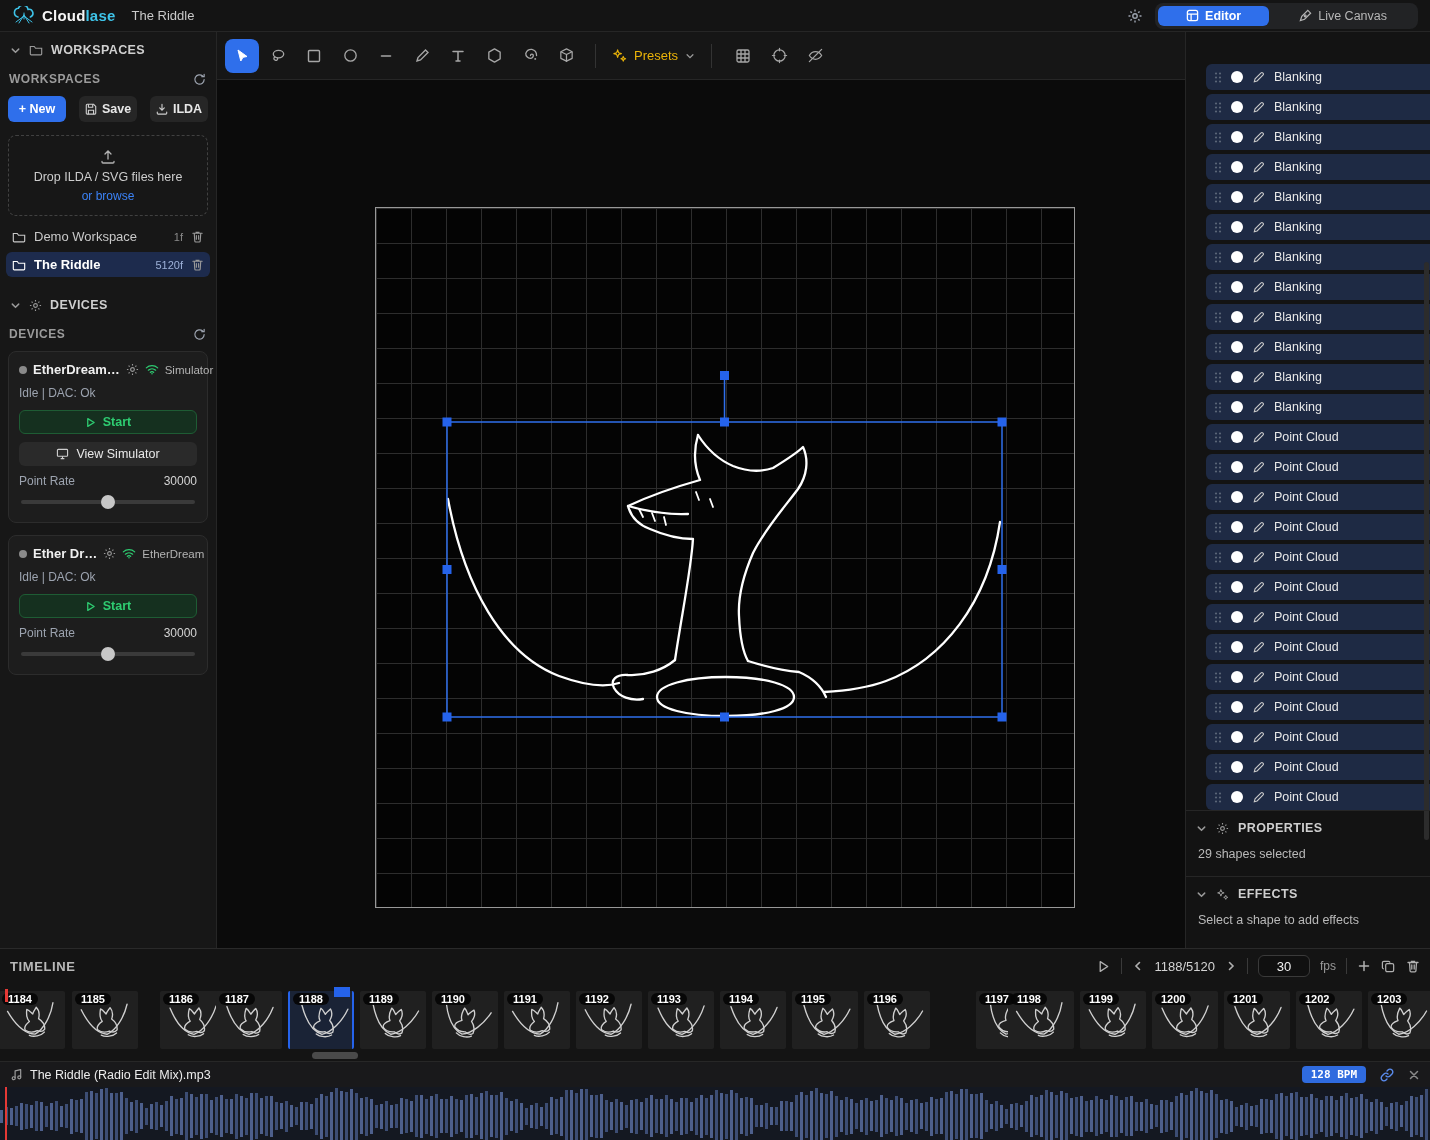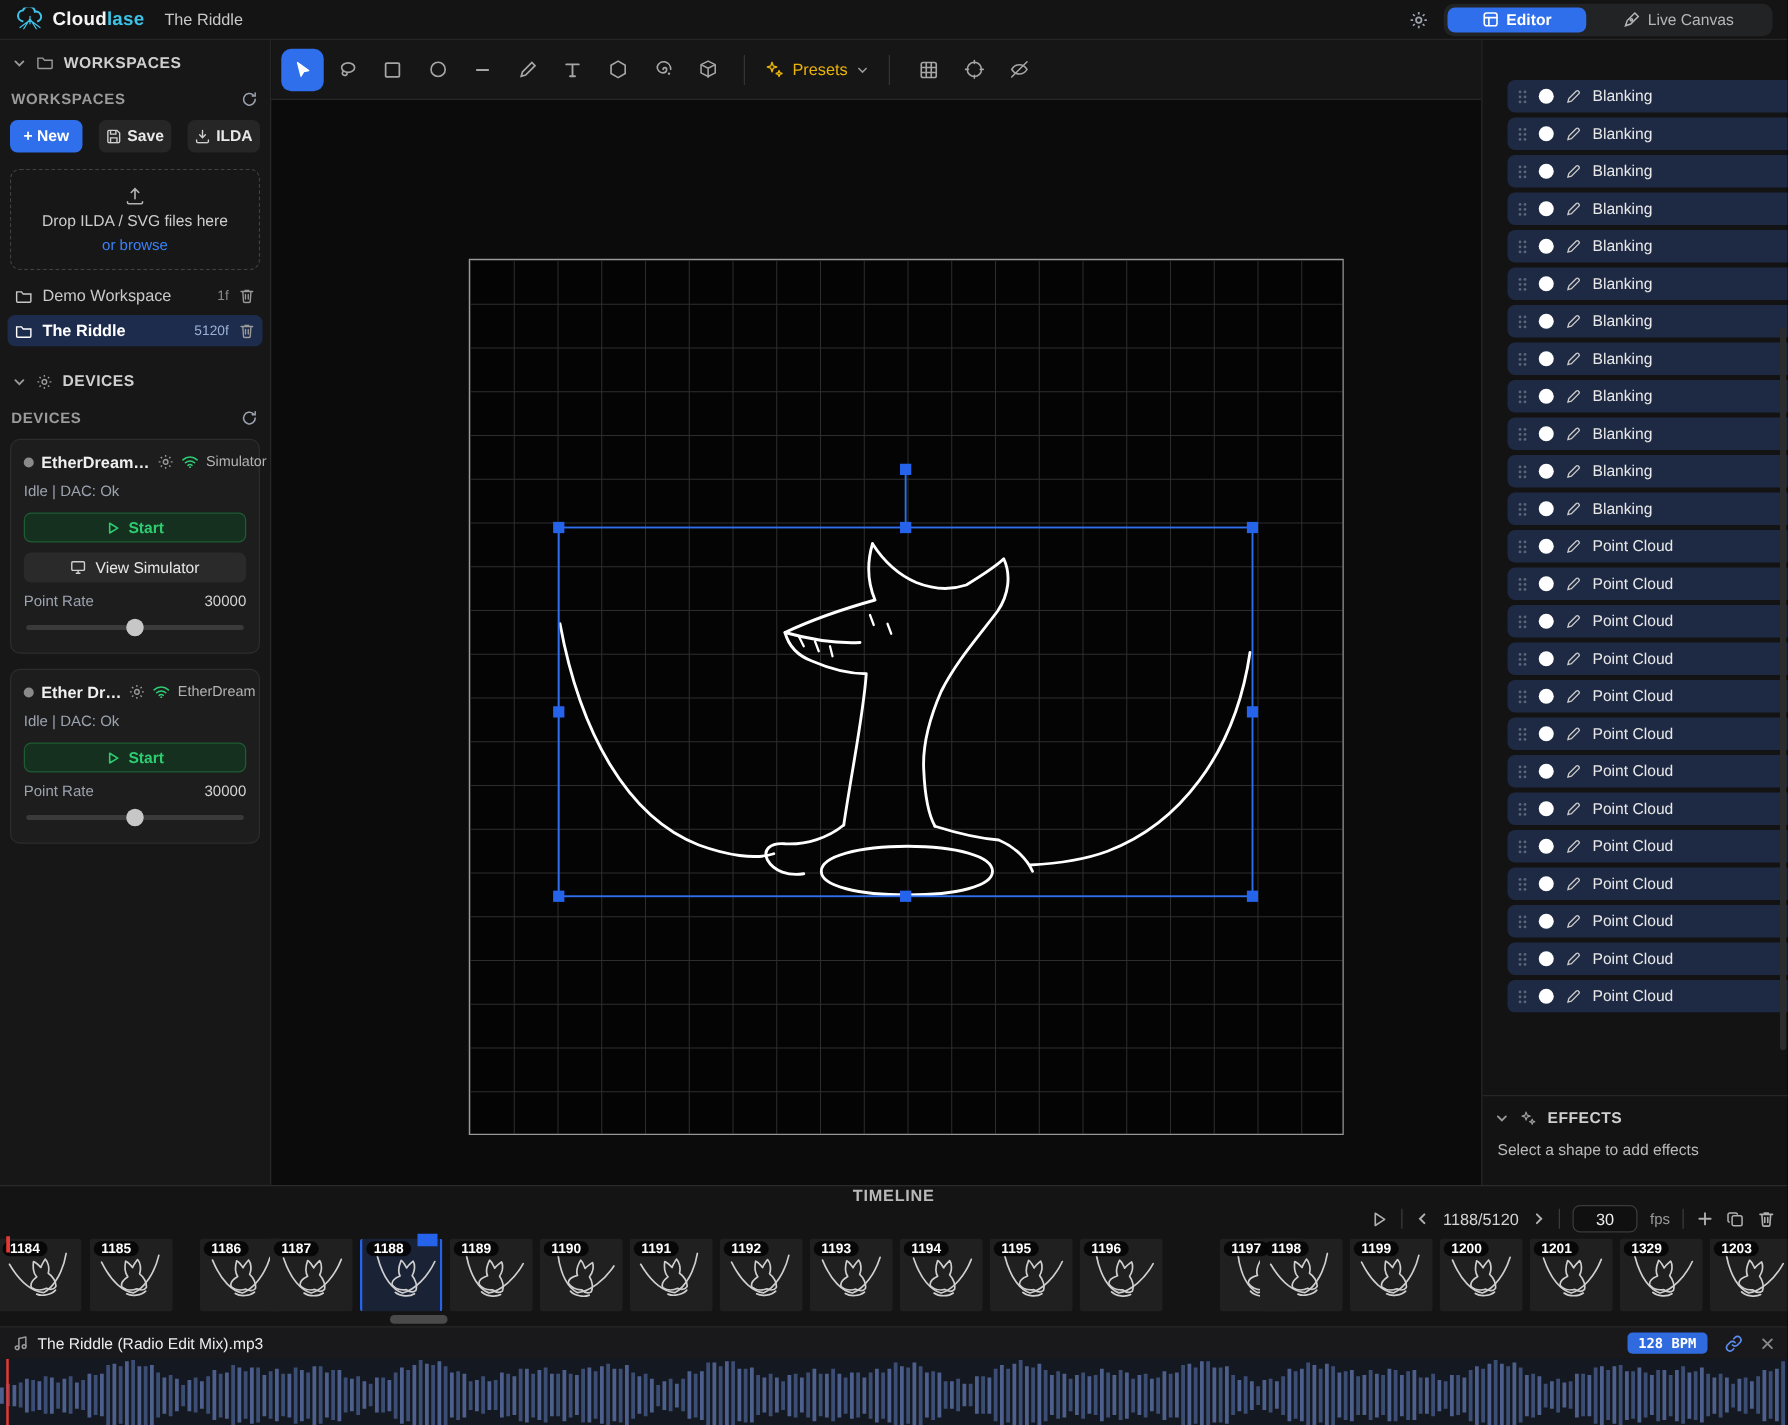--- a/index.html
+++ b/index.html
@@ -70,21 +70,21 @@
   .layer-row { display:flex; align-items:center; gap:9px; height:26px; margin:0 6px 4px 6px; padding:0 8px; background:#1e2a44; border-radius:6px; cursor:pointer; }
   .layer-row .swatch { width:12px; height:12px; border-radius:50%; background:#fff; flex:none; cursor:pointer; }
   .layer-label { font-size:12.5px; color:#e8e8e8; }
   .vscroll { position:absolute; right:1px; top:230px; width:5px; height:578px; background:#2c2c2c; border-radius:3px; }
   .rsec { position:absolute; left:0; width:245px; border-top:1px solid #262626; }
   .rsec-head { display:flex; align-items:center; gap:9px; padding:10px 10px 8px 10px; font-size:12.5px; font-weight:bold; color:#cfcfcf; letter-spacing:.4px; }
   .rsec-body { padding:4px 12px 12px 12px; font-size:12.5px; color:#b9b9b9; }
 
   
   .timeline { position:absolute; left:0; top:948px; width:1430px; height:192px; background:#141414; border-top:1px solid #2a2a2a; }
-  .tl-header { height:34px; display:flex; align-items:center; padding:0 10px;flex-direction:column; }
+  .tl-header { height:34px; display:flex; align-items:center; padding:0 10px; }
   .tl-title { font-size:13px; font-weight:bold; color:#b9b9b9; letter-spacing:.6px; }
   .tl-ctrls { margin-left:auto; display:flex; align-items:center; gap:10px; color:#b9b9b9; }
   .tl-div { width:1px; height:16px; background:#3a3a3a; }
   .tl-counter { font-size:13px; color:#d4d4d4; }
   .fps-input { width:52px; height:22px; background:#101010; border:1px solid #3a3a3a; border-radius:6px; color:#f0f0f0; font-size:13px; text-align:center; font-family:"Liberation Sans",sans-serif; }
   .fps-label { font-size:12px; color:#9a9a9a; }
   .tl-icon { cursor:pointer; color:#b0b0b0; display:flex; }
   .frames-strip { position:relative; height:62px; margin-top:4px; }
   .frame-slot { position:absolute; top:4px; width:66px; height:58px; background:#202020; border-radius:2px; cursor:pointer; overflow:hidden; }
   .frame-slot.selected { background:#1a2336; border-left:2px solid #2563eb; border-right:2px solid #2563eb; }
@@ -1029,20 +1029,37 @@
     <span>
               <svg width="13" height="13" viewBox="0 0 14 14" fill="none" stroke="#c9c9c9" stroke-width="1.2" stroke-linecap="round">
                 <path d="M2.5 11.5l.8-3L9.8 2a1.2 1.2 0 0 1 1.7 0l.5.5a1.2 1.2 0 0 1 0 1.7L5.5 10.7z"></path>
               </svg>
             </span>
     <span class="layer-label">Point Cloud</span>
   </div>
 </div>
     </div>
     <div class="vscroll"></div>
+    <div class="rsec" style="top:778px;">
+      <div class="rsec-head">
+        <span>
+            <svg width="11" height="11" viewBox="0 0 12 12" fill="none" stroke="#9a9a9a" stroke-width="1.6" stroke-linecap="round">
+              <path d="M2.5 4.5L6 8l3.5-3.5"></path>
+            </svg>
+          </span>
+        <span>
+            <svg width="13" height="13" viewBox="0 0 14 14" fill="none" stroke="#9a9a9a" stroke-width="1.2">
+              <circle cx="7" cy="7" r="2"></circle>
+              <path d="M7 1v1.6M7 11.4V13M1 7h1.6M11.4 7H13M2.8 2.8l1.1 1.1M10.1 10.1l1.1 1.1M11.2 2.8l-1.1 1.1M3.9 10.1l-1.1 1.1"></path>
+            </svg>
+          </span>
+        <span>PROPERTIES</span>
+      </div>
+      <div class="rsec-body">29 shapes selected</div>
+    </div>
     <div class="rsec" style="top:844px;">
       <div class="rsec-head">
         <span>
             <svg width="11" height="11" viewBox="0 0 12 12" fill="none" stroke="#9a9a9a" stroke-width="1.6" stroke-linecap="round">
               <path d="M2.5 4.5L6 8l3.5-3.5"></path>
             </svg>
           </span>
         <span>
             <svg width="13" height="13" viewBox="0 0 16 16" fill="none" stroke="#9a9a9a" stroke-width="1.2" stroke-linejoin="round">
               <path d="M6 2l1 3 3 1-3 1-1 3-1-3-3-1 3-1z"></path>
@@ -1257,21 +1274,21 @@
   <div class="frame-slot" style="left: 1224px;">
     <span class="frame-badge">1201</span>
     <svg class="frame-art" width="58" height="50" viewBox="0 0 60 52" fill="none" stroke="currentColor" stroke-width="1.4" stroke-linecap="round" stroke-linejoin="round" style="transform: rotate(0deg);">
       <path d="M7 12 C13 30 22 39 30 41 C40 38 50 26 55 13"></path>
       <path d="M27 14 C25 20 25 24 27 27 C23 29 20 32 21 35 C24 38 29 39 33 38 C36 40 39 40 41 38 C42 34 40 29 37 26 C39 22 39 17 37 14 C35 16 33 18 32 20 C30 17 29 15 27 14Z"></path>
       <path d="M24 41 C28 44 36 44 40 41"></path>
     </svg>
   </div>
 
   <div class="frame-slot" style="left: 1296px;">
-    <span class="frame-badge">1329</span>
+    <span class="frame-badge">1202</span>
     <svg class="frame-art" width="58" height="50" viewBox="0 0 60 52" fill="none" stroke="currentColor" stroke-width="1.4" stroke-linecap="round" stroke-linejoin="round" style="transform: rotate(4deg);">
       <path d="M7 12 C13 30 22 39 30 41 C40 38 50 26 55 13"></path>
       <path d="M27 14 C25 20 25 24 27 27 C23 29 20 32 21 35 C24 38 29 39 33 38 C36 40 39 40 41 38 C42 34 40 29 37 26 C39 22 39 17 37 14 C35 16 33 18 32 20 C30 17 29 15 27 14Z"></path>
       <path d="M24 41 C28 44 36 44 40 41"></path>
     </svg>
   </div>
 
   <div class="frame-slot" style="left: 1368px;">
     <span class="frame-badge">1203</span>
     <svg class="frame-art" width="58" height="50" viewBox="0 0 60 52" fill="none" stroke="currentColor" stroke-width="1.4" stroke-linecap="round" stroke-linejoin="round" style="transform: rotate(8deg);">

